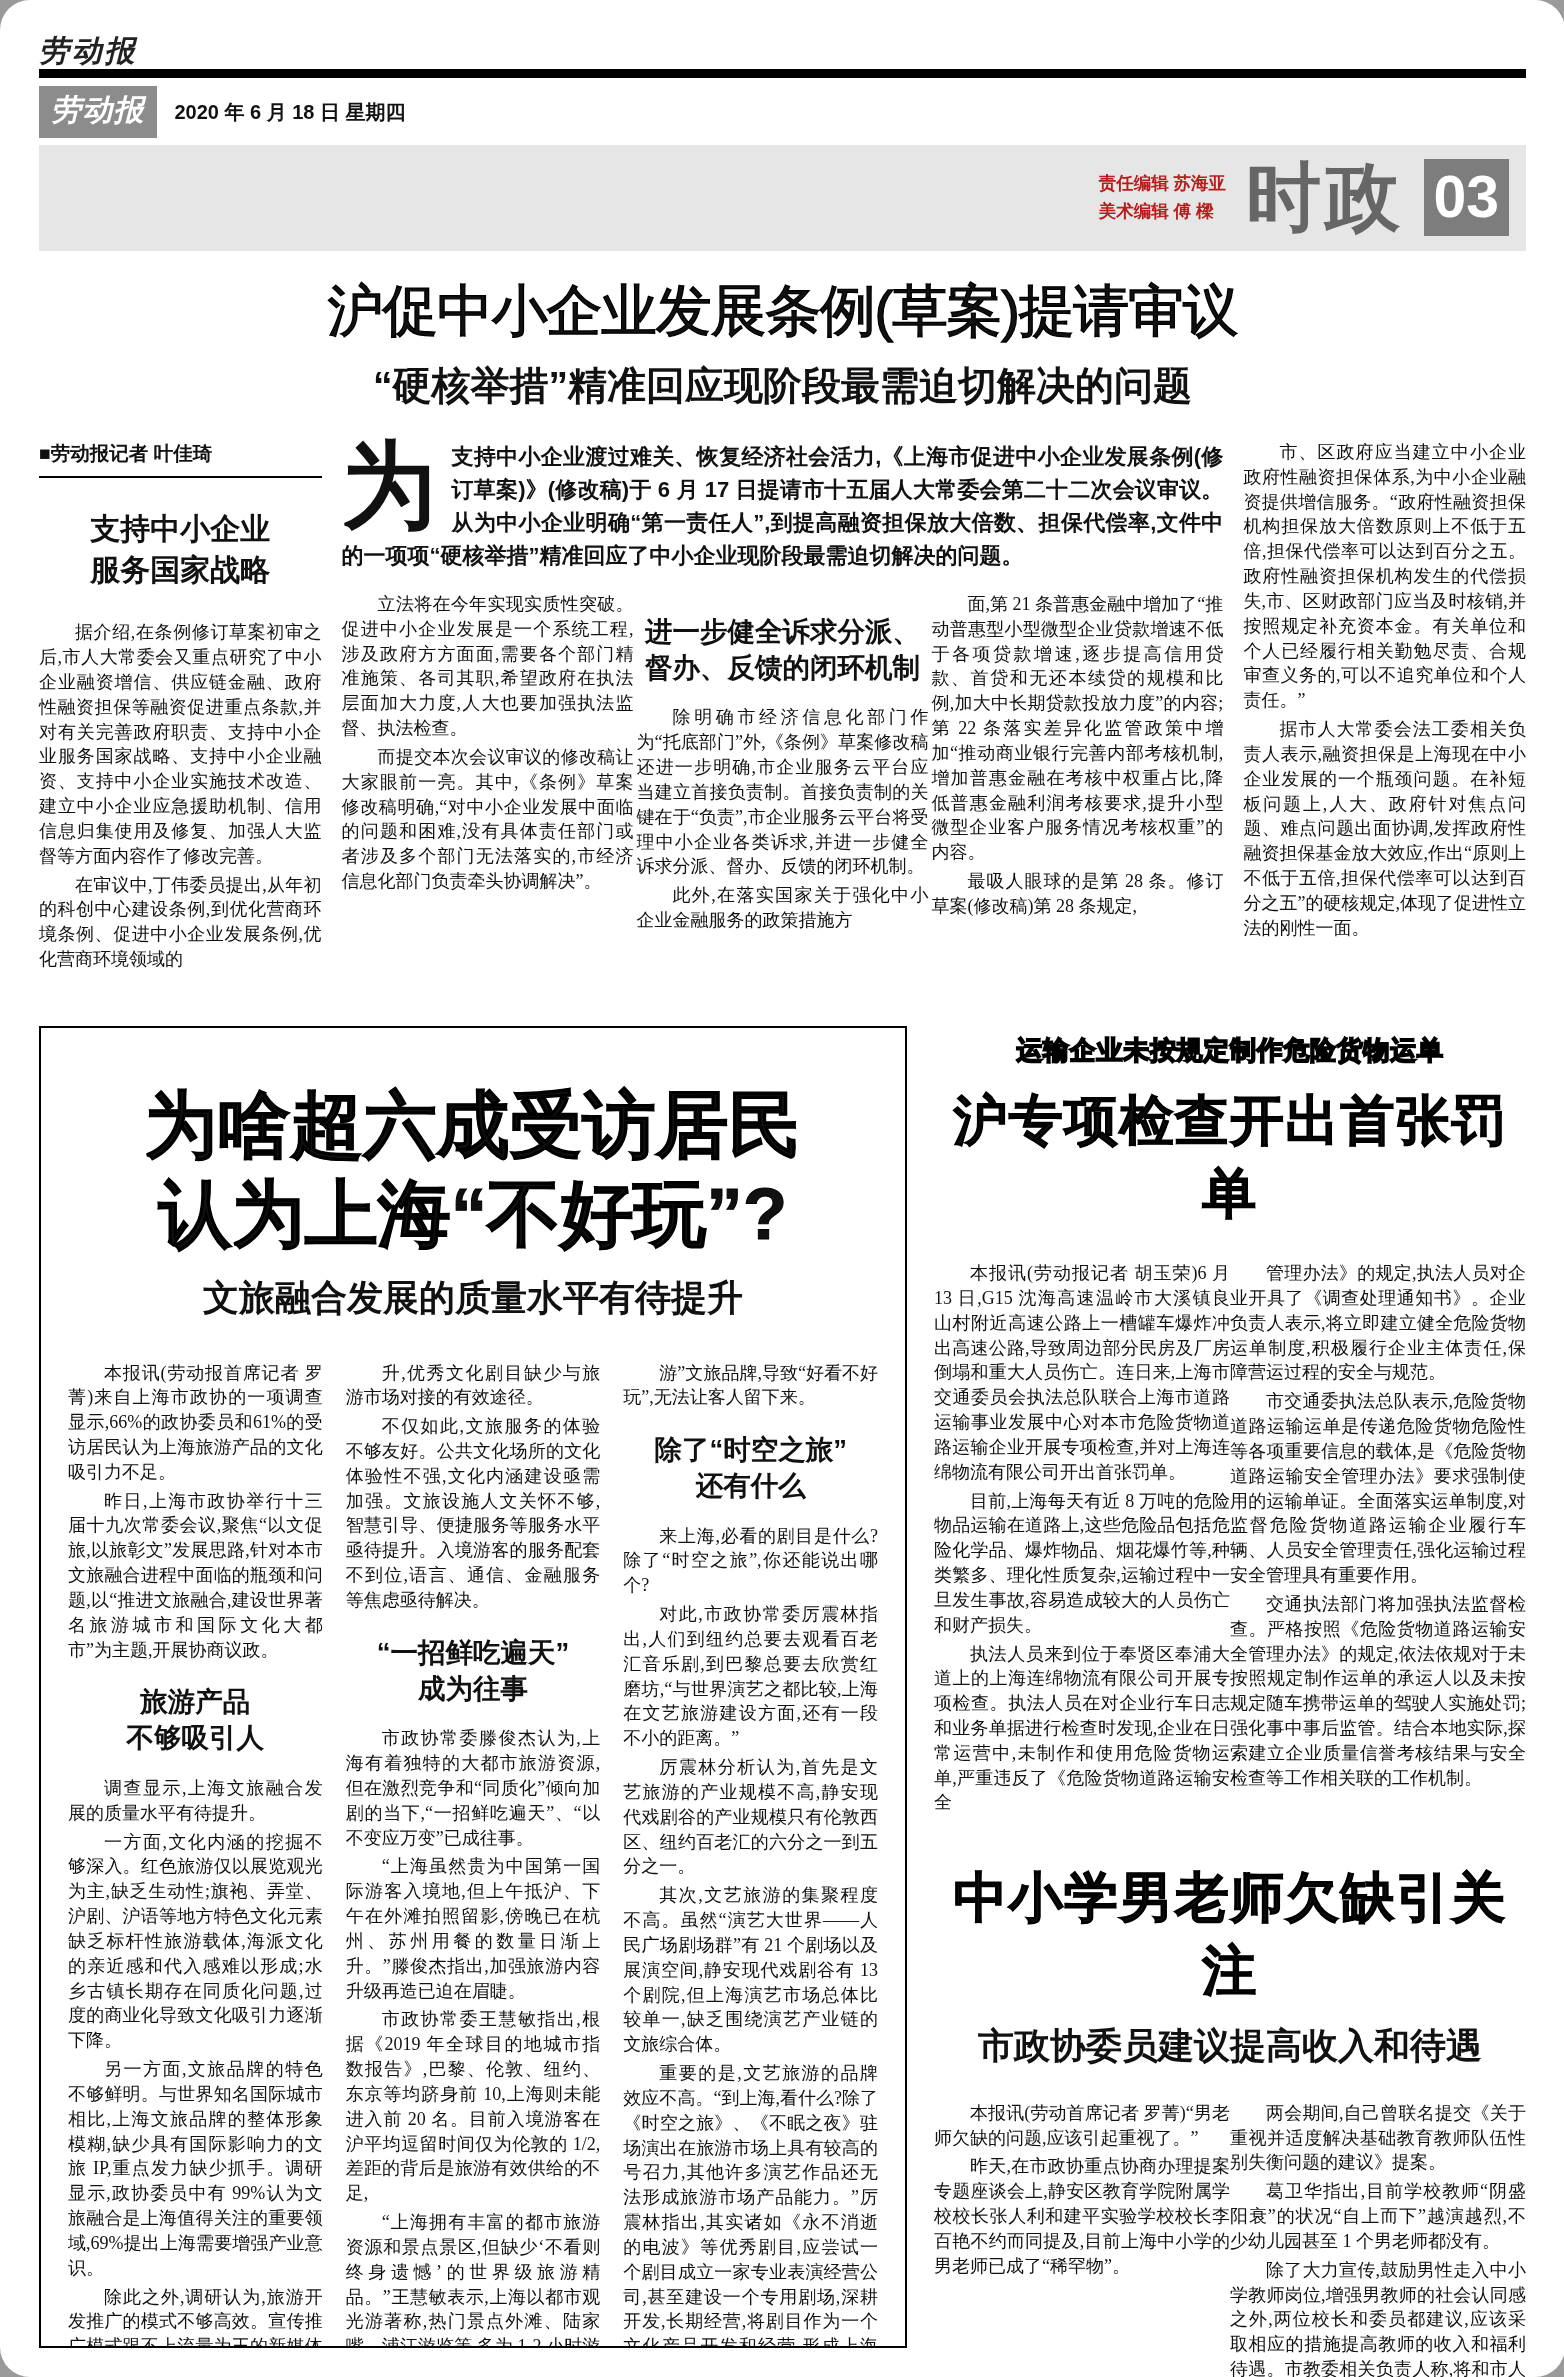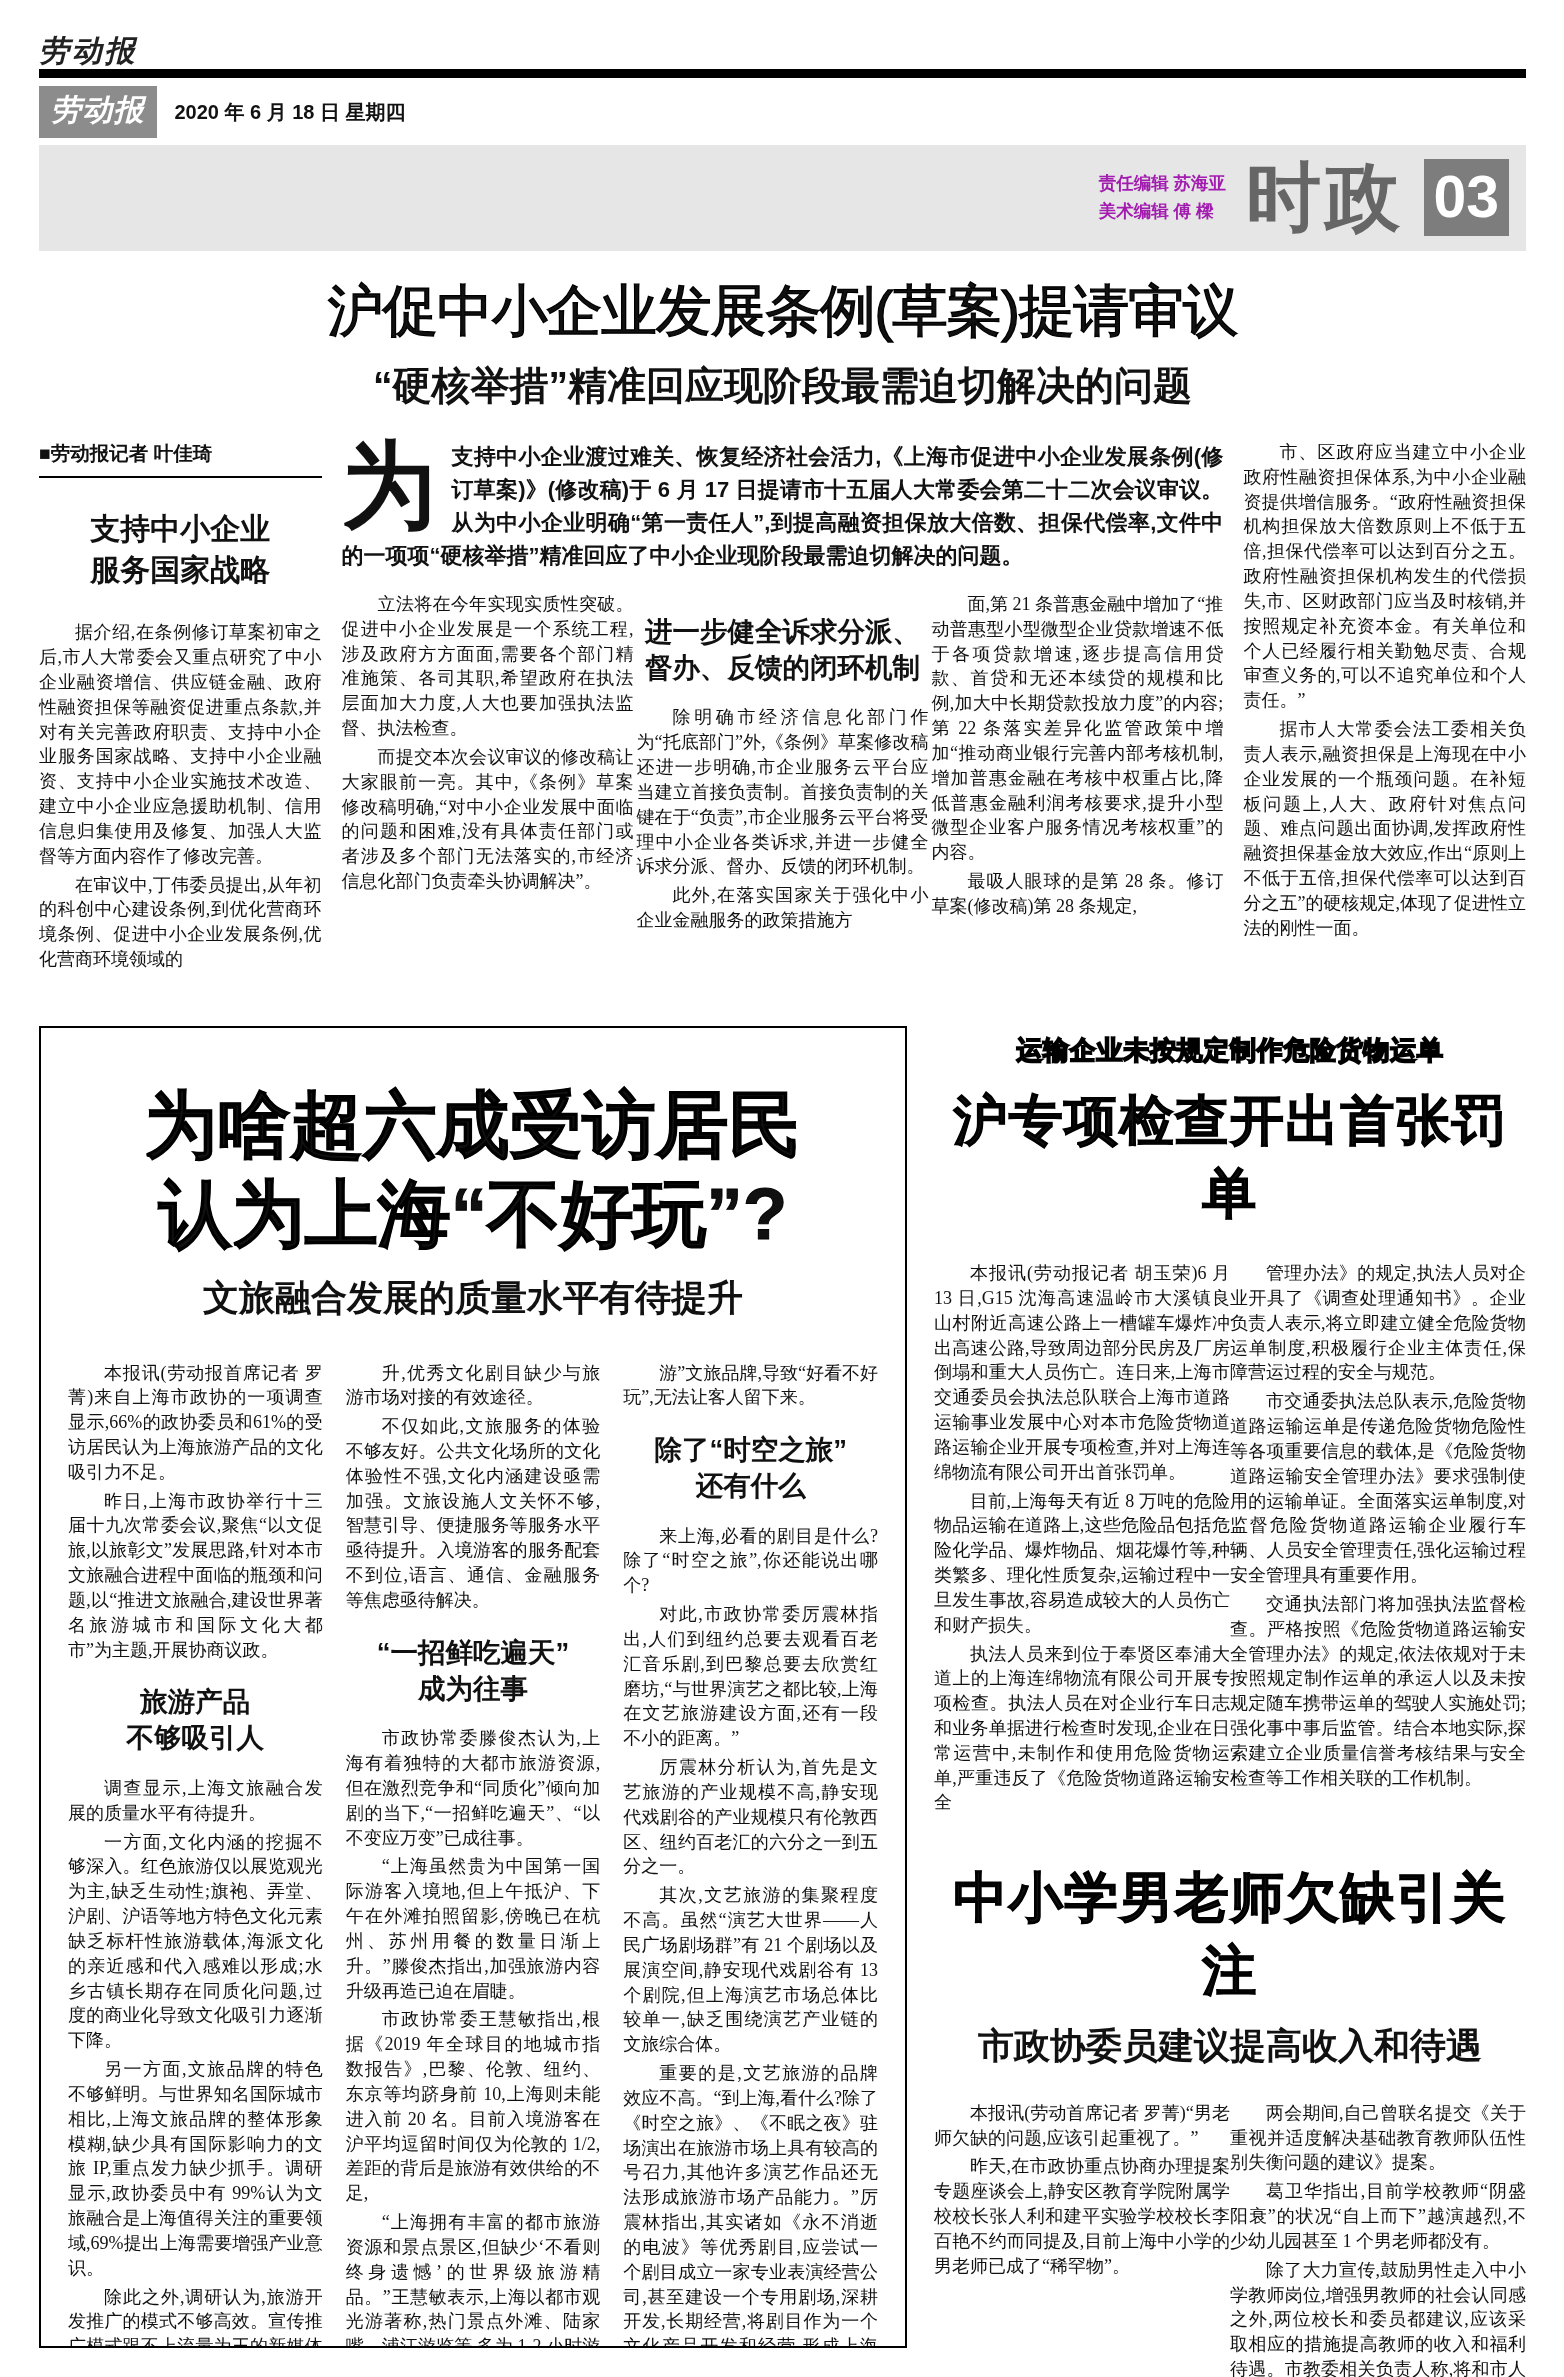--- a/index.html
+++ b/index.html
@@ -1,31 +1,31 @@
 <!DOCTYPE html>
 <html style="font-size:10.7px"><head>
 <meta charset="utf-8">
 <style>
   html,body{margin:0;padding:0;background:#9a9a9a;}
   .page{width:1565px;height:2377px;background:#ffffff;position:relative;overflow:hidden;
         font-family:"Liberation Serif","DejaVu Serif",serif;color:#111;box-sizing:border-box;
-        padding:31px 39px 20px 39px;}
+        padding:31px 39px 20px 39px;border-radius:30px;}
   
   .mini-logo{font-family:"DejaVu Serif",serif;font-size:30px;font-weight:700;font-style:italic;
              color:#222;letter-spacing:2.7px;height:35px;}
   .black-bar{height:9.4px;background:#000;margin-top:2.7px;}
   .mast-row{display:flex;align-items:flex-start;margin-top:5.4px;}
   .mast-left{display:flex;align-items:center;gap:17.5px;padding-top:2.7px;}
   .logo-box{background:#8c8c8c;color:#fff;font-family:"DejaVu Serif",serif;font-style:italic;
             font-weight:700;font-size:30px;letter-spacing:1.3px;padding:4px 12px 6.7px 12px;}
   .date-text{font-family:"Liberation Sans","DejaVu Sans",sans-serif;font-weight:700;font-size:20px;}
   .gray-band{background:#e6e6e6;margin-top:6.7px;height:106px;display:flex;justify-content:flex-end;
              align-items:center;gap:20px;padding-right:17.5px;}
   .editors{font-family:"Liberation Sans","DejaVu Sans",sans-serif;font-size:17.5px;font-weight:700;
-           color:#a21caf;line-height:1.55;text-align:left;}
+           color:#b91c1c;line-height:1.55;text-align:left;}
   .section-name{font-family:"Liberation Serif","DejaVu Serif",serif;font-weight:700;font-size:75px;
                 color:#666;letter-spacing:4px;line-height:1;}
   .page-no{background:#7d7d7d;color:#fff;font-family:"Liberation Sans","DejaVu Sans",sans-serif;
            font-weight:700;font-size:59px;line-height:1;padding:9.4px 9.4px;}
   
   .main-headline{font-family:"Liberation Sans","DejaVu Sans",sans-serif;font-weight:400;
                  font-size:56px;letter-spacing:-1.3px;text-align:center;margin:23px 0 4px 0;
                  -webkit-text-stroke:1.3px #000;}
   .main-deck{font-family:"Liberation Sans","DejaVu Sans",sans-serif;font-weight:700;font-size:39px;
              text-align:center;margin:9.4px 0 27px 0;}

